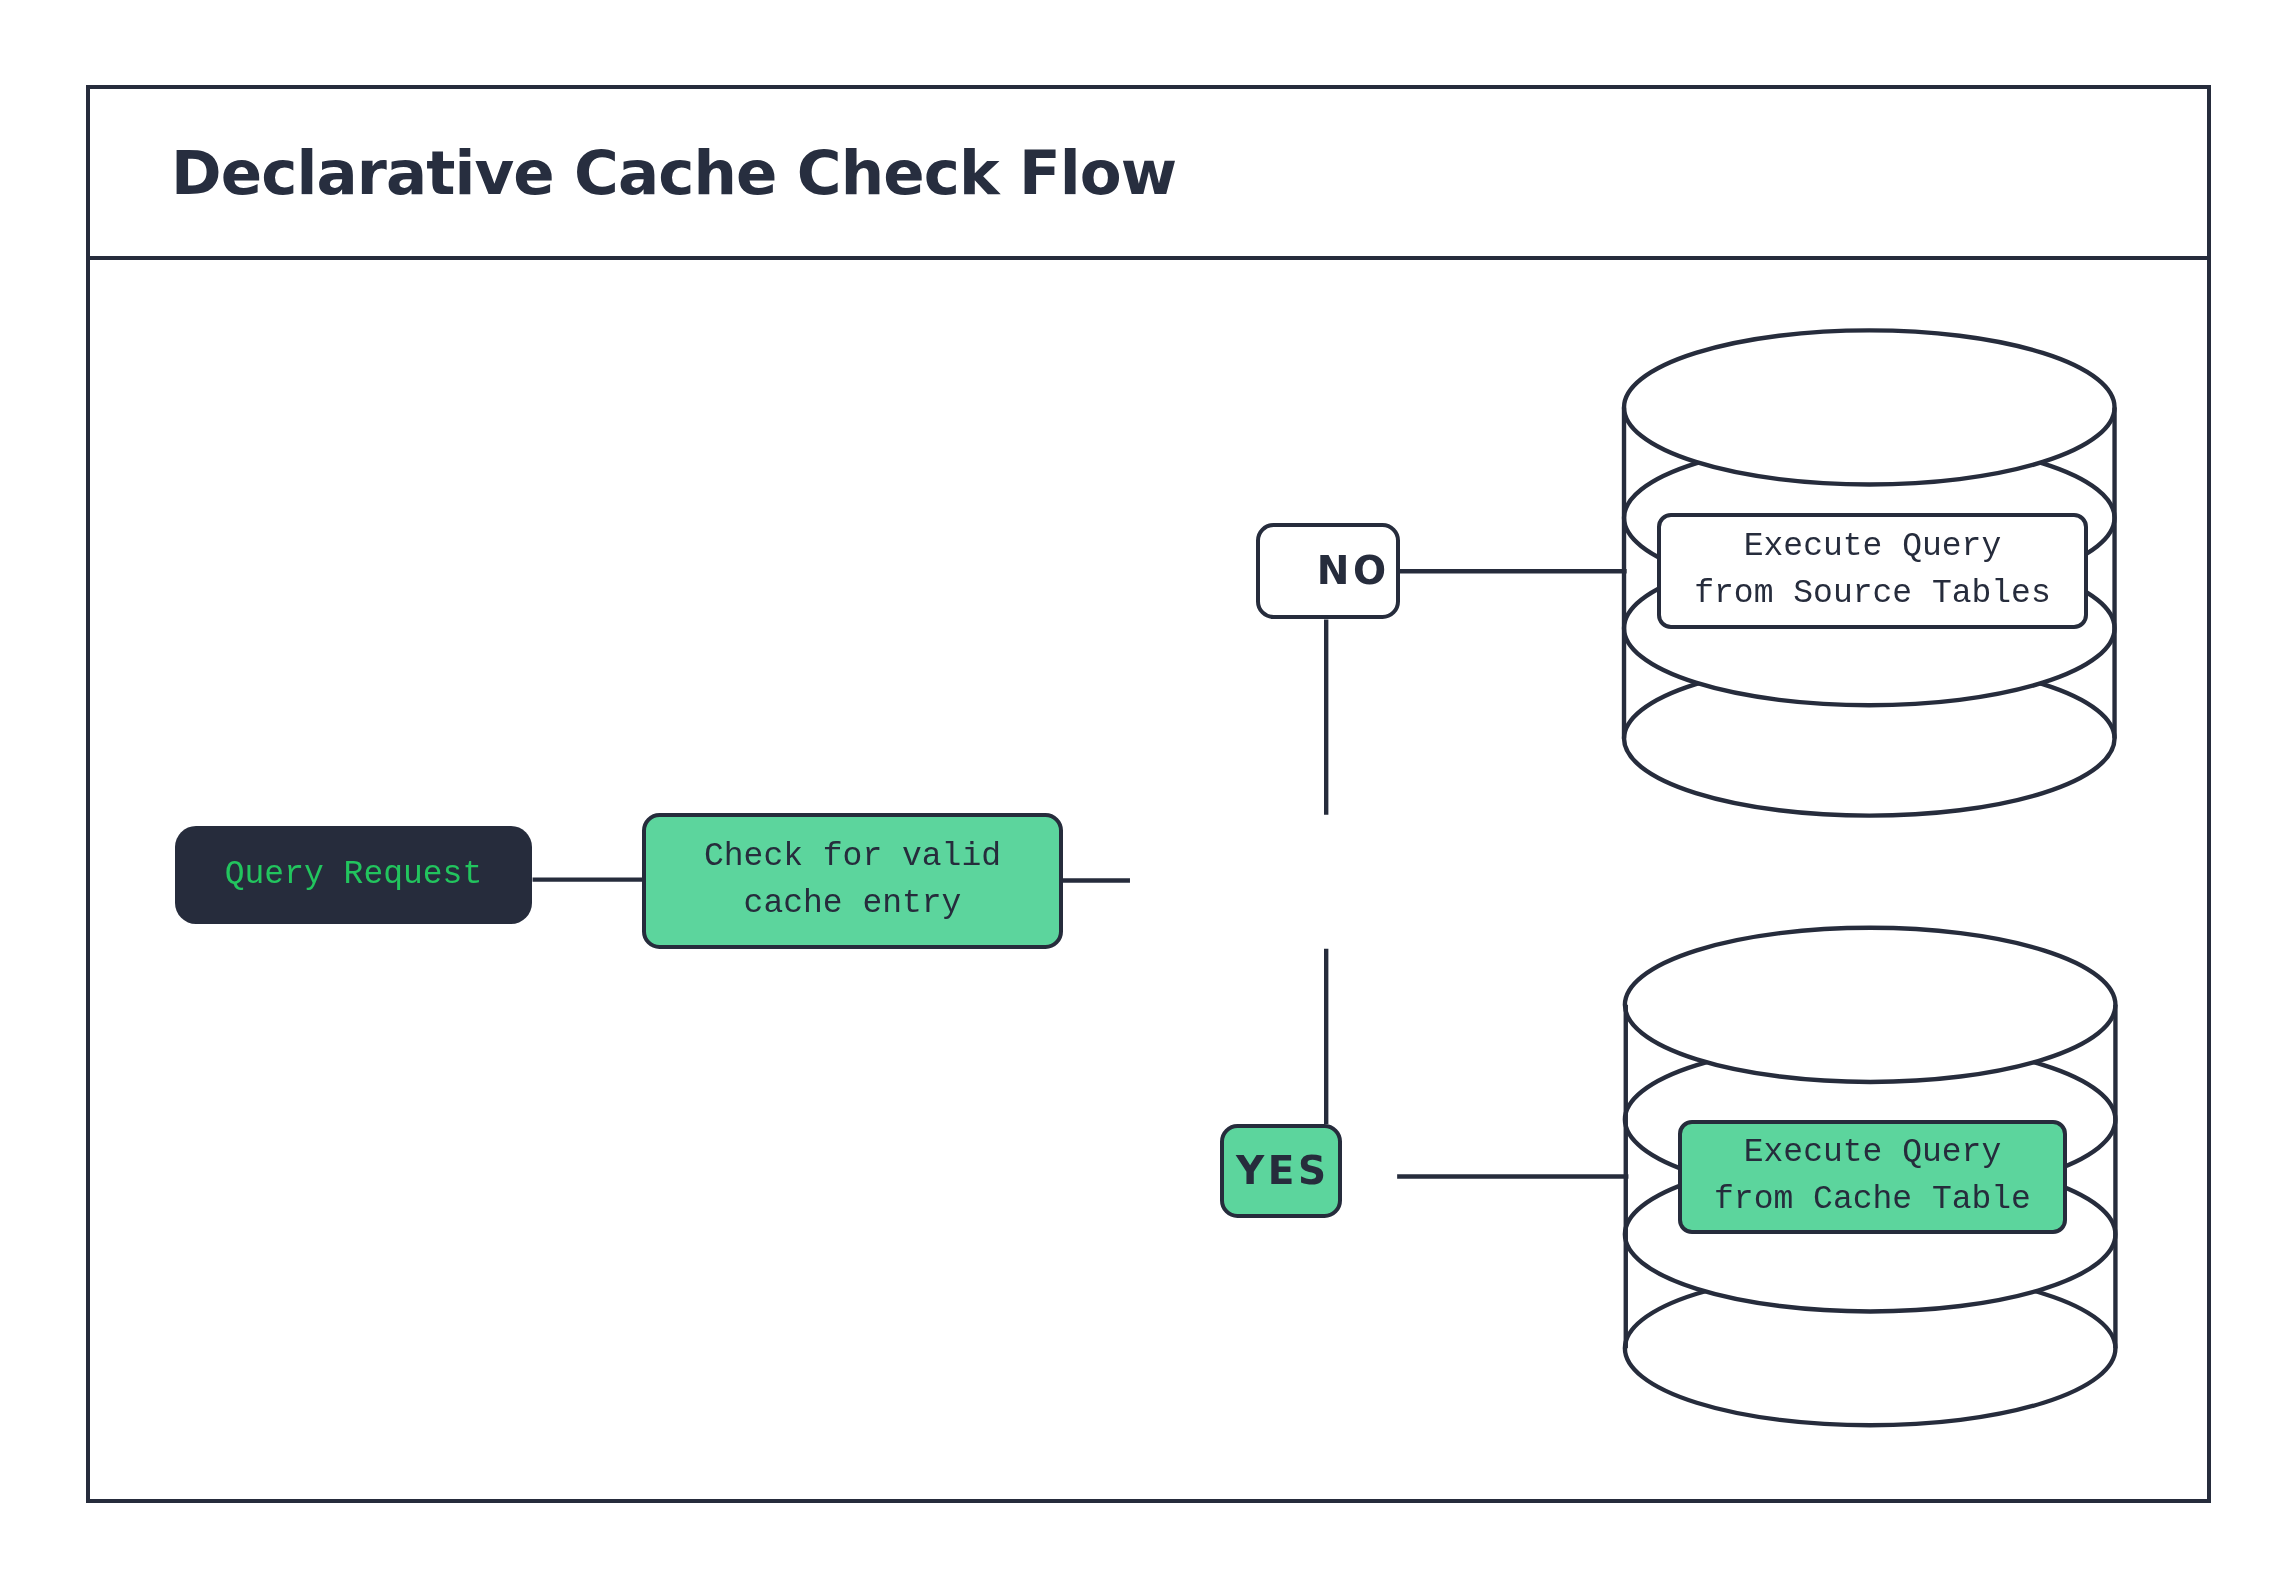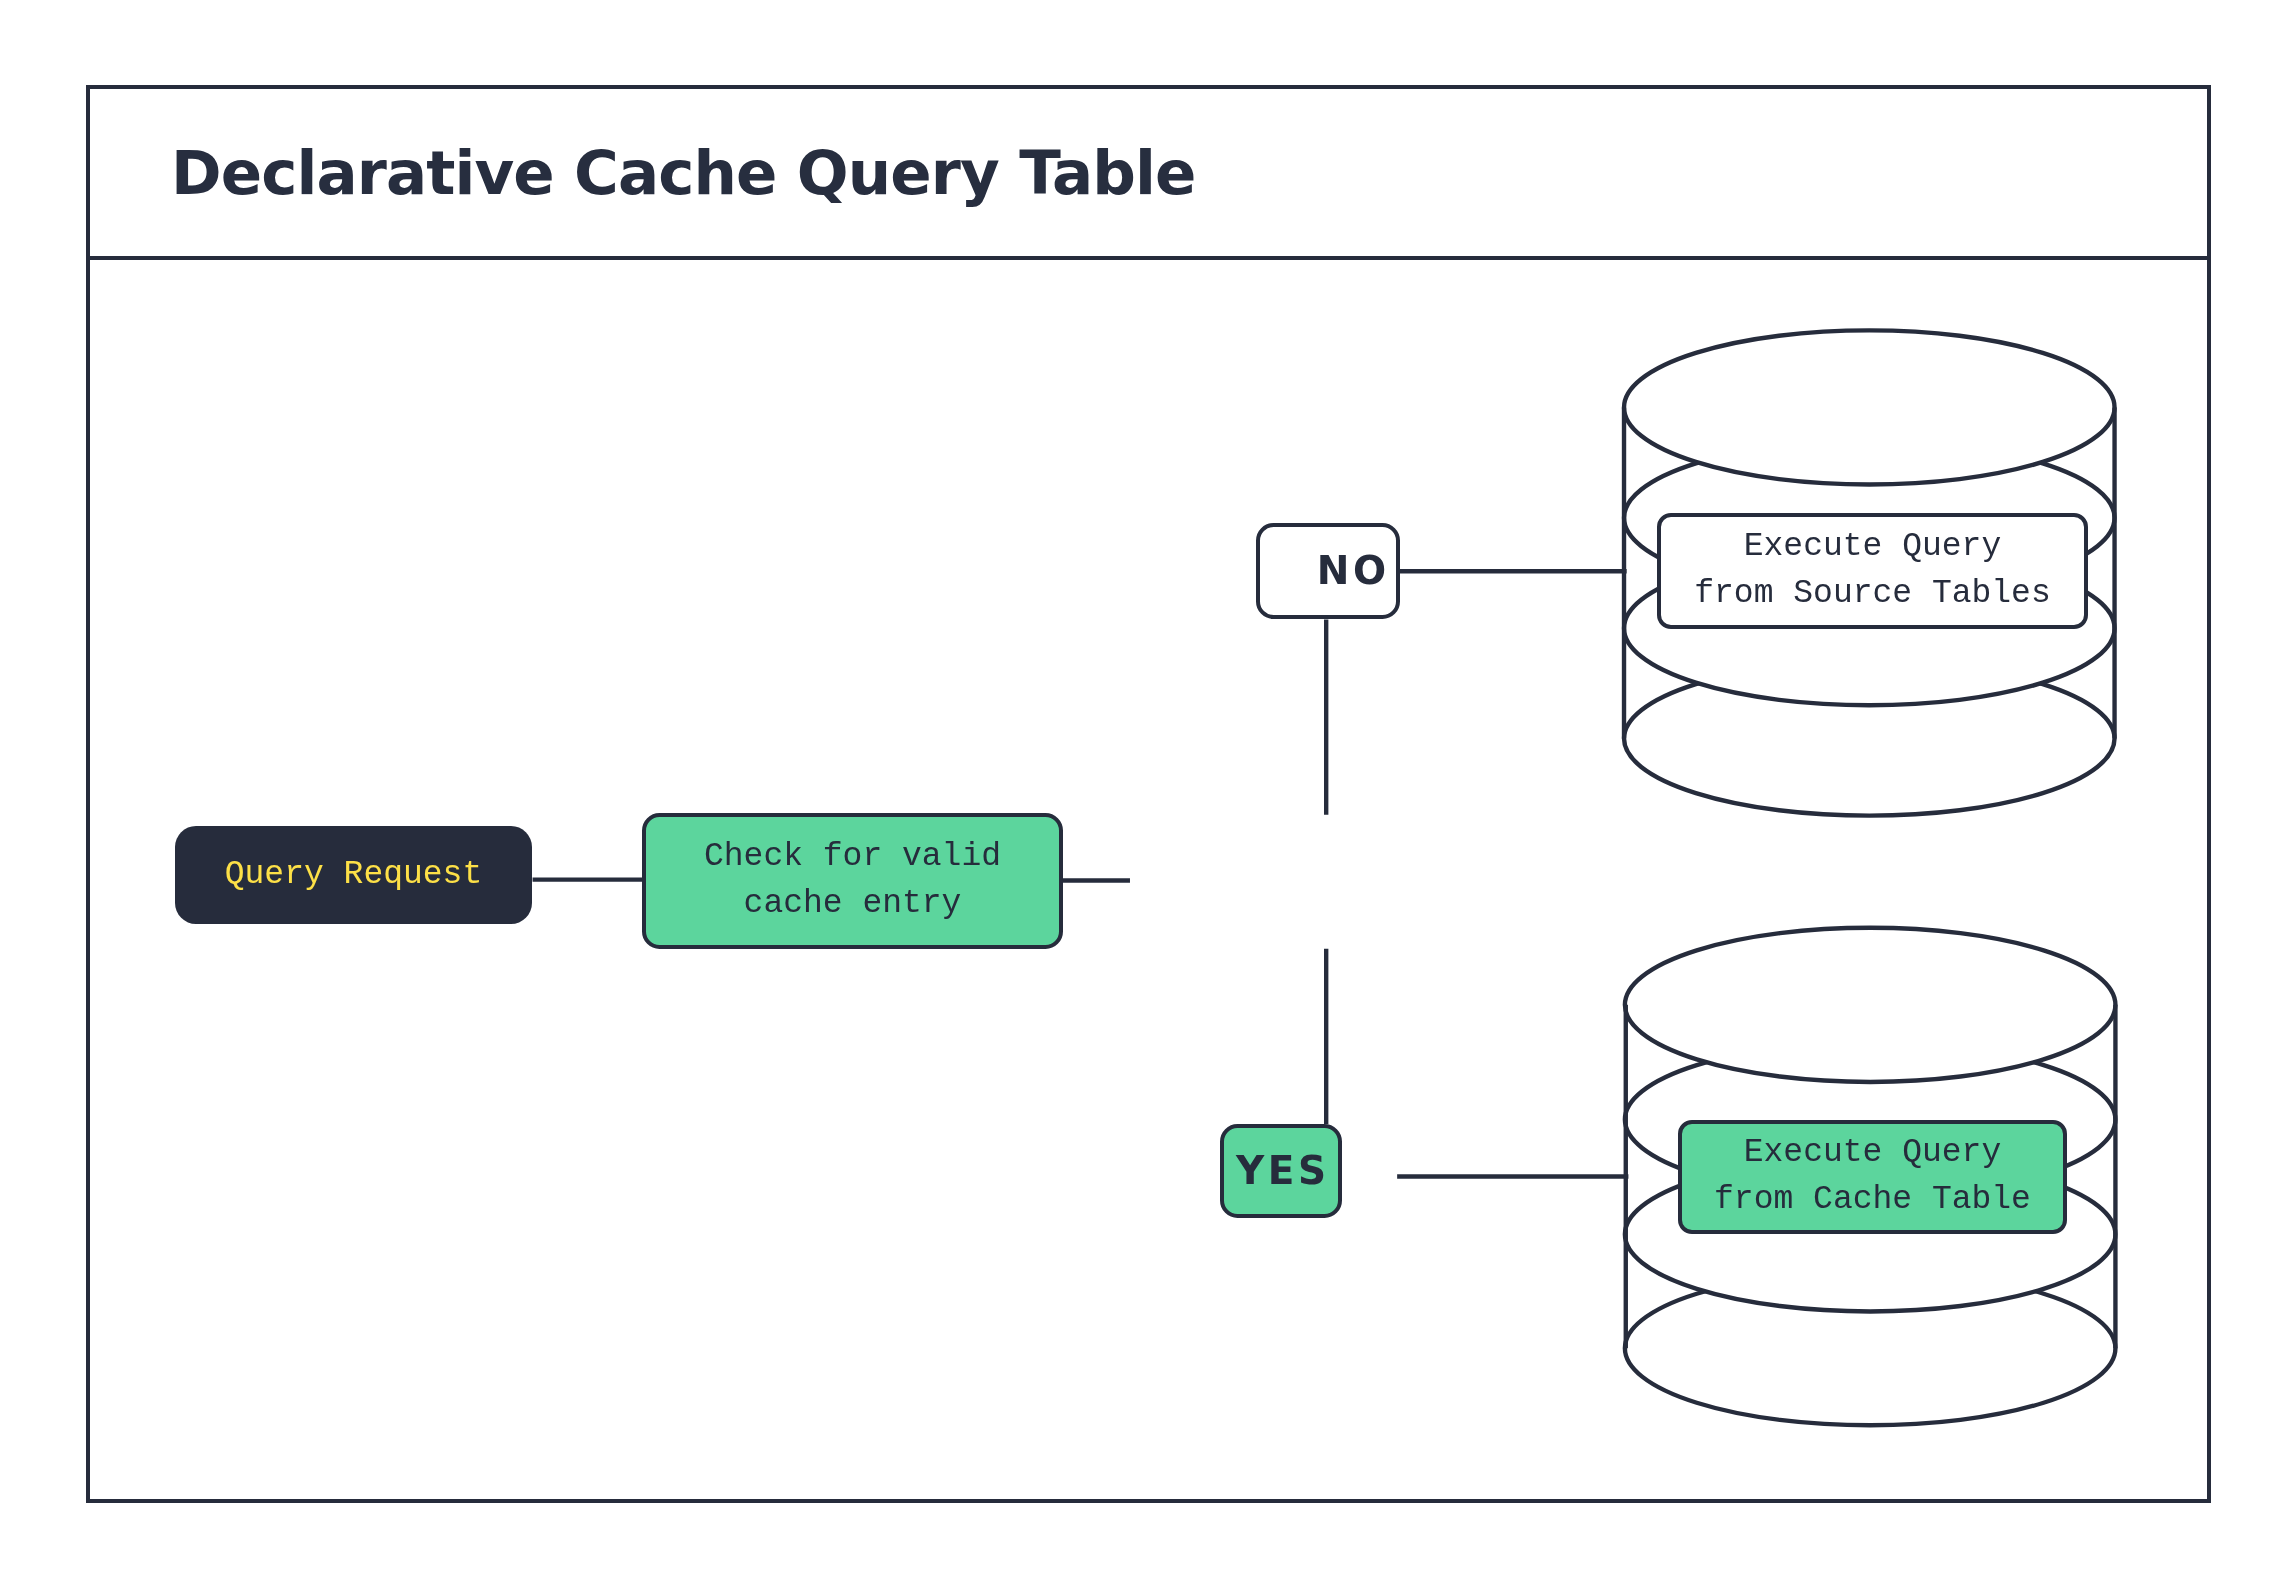--- a/index.html
+++ b/index.html
@@ -47,21 +47,21 @@
   }
   .dark{background:var(--navy);color:var(--text-on-dark);border-radius:21px;}
   .green{background:var(--green);color:var(--navy);border:4.4px solid var(--navy);border-radius:17.5px;}
   .outline{background:var(--white);color:var(--navy);border:4.4px solid var(--navy);border-radius:17.5px;}
   .edge-label{
     font-family:"DejaVu Sans", sans-serif;
     font-weight:bold;font-size:39px;letter-spacing:3.5px;
     text-indent:3.5px; 
     white-space:nowrap;
   }
-  #node-query-request{left:175px;top:826px;width:357px;height:98px;color:#fde047;}
+  #node-query-request{left:175px;top:826px;width:357px;height:98px;color:#22c55e;}
   #node-check-cache{left:642px;top:813px;width:421px;height:136px;}
   #node-decision{left:1130px;top:815px;width:393px;height:134px;}
   #node-no{left:1256px;top:523px;width:144px;height:96px;padding-left:47px;}
   #node-yes{left:1220px;top:1124px;width:122px;height:94px;}
   #node-exec-source{left:1657px;top:513px;width:431px;height:116px;border-radius:14px;}
   #node-exec-cache{left:1678px;top:1120px;width:389px;height:114px;border-radius:14px;}
   
   #wires{
     position:absolute;left:0;top:0;width:2295px;height:1591px;z-index:2;
   }
@@ -71,21 +71,21 @@
   }
   #wires ellipse{fill:#FFFFFF;}
 </style>
 </head>
 <body>
 
 <div id="canvas">
 
   <div id="frame">
     <div id="titlebar">
-      <div id="title">Declarative Cache Query Table</div>
+      <div id="title">Declarative Cache Check Flow</div>
     </div>
   </div>
 
   <svg id="wires" viewBox="0 0 2620 1816" xmlns="http://www.w3.org/2000/svg">
 
     <line x1="608" y1="1004" x2="733" y2="1004"></line>
     <line x1="1163" y1="1005" x2="1290" y2="1005"></line>
     <line x1="1514" y1="707" x2="1514" y2="930"></line>
     <line x1="1514" y1="1083" x2="1514" y2="1283"></line>
     <line x1="1597" y1="652" x2="1857" y2="652"></line>

